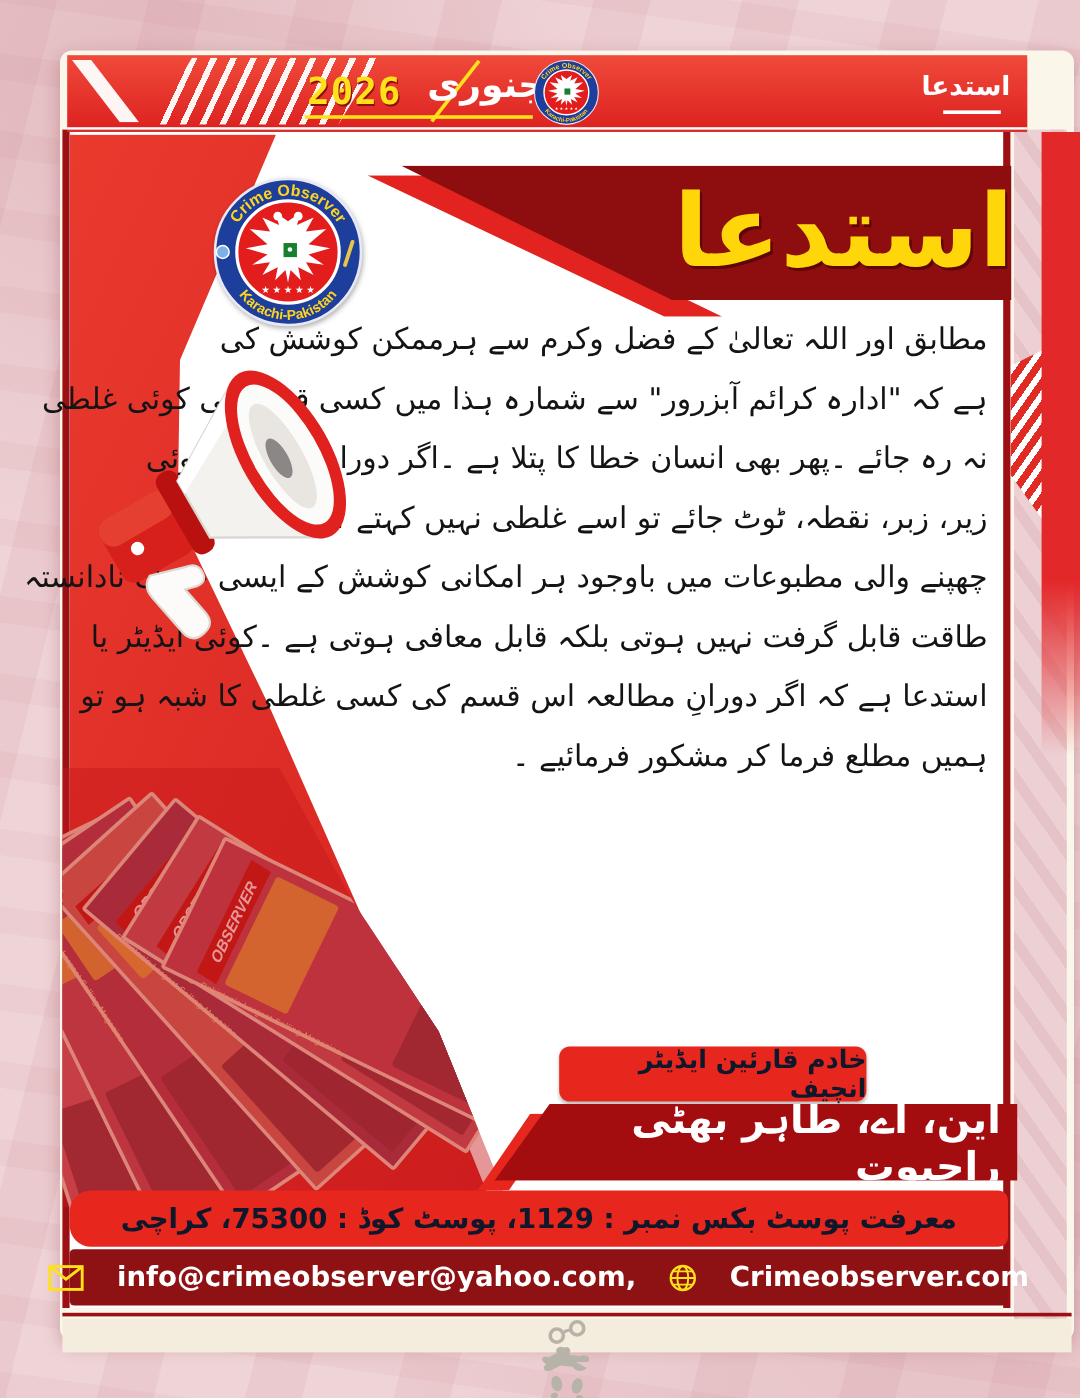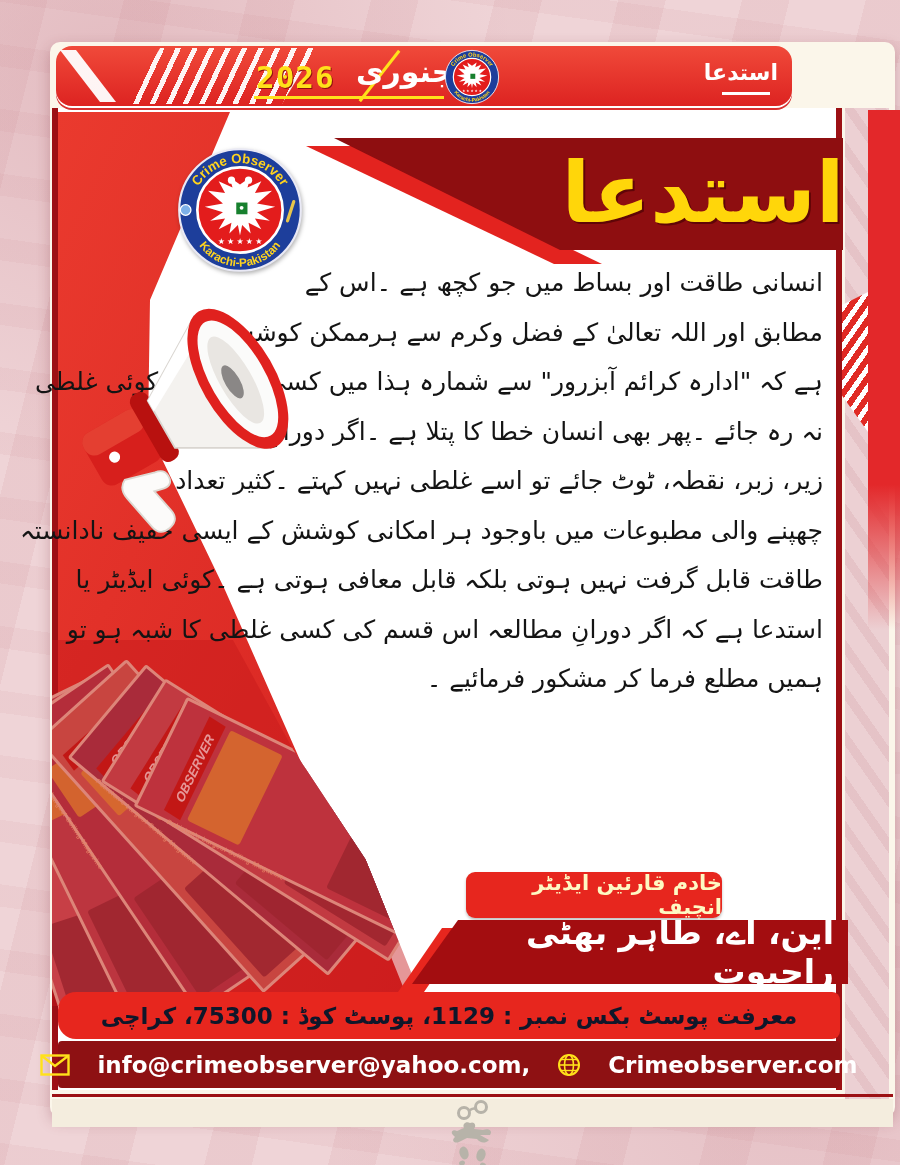--- a/index.html
+++ b/index.html
@@ -19,22 +19,22 @@
     background:#ecd0d3;
     background-image:repeating-linear-gradient(55deg, rgba(180,100,110,.12) 0 9px, rgba(180,100,110,0) 9px 26px); }
   .chevron { position:absolute; left:840px; top:292px; width:56px; height:140px;
     background:repeating-linear-gradient(125deg,#e02a24 0 6px,#fff 6px 11px);
     clip-path:polygon(0 10%, 50% 0, 100% 10%, 100% 72%, 50% 100%, 0 72%);
     border:2px solid #fff; }
   .right-red-stripe { position:absolute; left:868px; top:110px; width:32px; height:520px;
     background:linear-gradient(#e3282a 0 72%, rgba(227,40,42,0)); }
 
   
-  .hdr { position:absolute; left:56px; top:46px; width:736px; height:60px;
-    background:linear-gradient(#f04a3a,#dd2321); border-radius:16px;
+  .hdr { position:absolute; left:56px; top:46px; width:800px; height:60px;
+    background:linear-gradient(#f04a3a,#dd2321); border-radius:0;
     box-shadow:0 2px 0 #fff, 0 4px 0 #d83030; }
   .hdr-wedge { position:absolute; left:4px; top:4px; width:56px; height:52px;
     background:linear-gradient(#fff,#fff); clip-path:polygon(0 0, 16px 0, 56px 100%, 40px 100%); opacity:.95; }
   .hdr-stripes { position:absolute; left:70px; top:2px; width:190px; height:56px;
     background:repeating-linear-gradient(115deg, rgba(255,255,255,.95) 0 5px, rgba(255,255,255,0) 5px 15px);
     clip-path:polygon(18% 0,100% 0,82% 100%,0 100%); }
   .hdr-ydiag { position:absolute; left:322px; top:-2px; width:3px; height:64px;
     background:#ffe11a; transform:rotate(38deg); }
   .hdr-year { position:absolute; left:200px; top:13px; color:#ffe11a;
     font:bold 31px "DejaVu Sans Mono", monospace; letter-spacing:1px; text-shadow:1px 1px 0 #8e0e10; }
@@ -82,21 +82,21 @@
   .mast { margin:26px 6px 0; background:#c01712; color:#fff; text-align:center;
     font:bold italic 13px "Liberation Sans", sans-serif; padding:2px 0; transform:skewX(-6deg); }
   .ublock { margin:6px 8px 0; height:58px; background:#e8b33c; border-radius:3px; opacity:.85; }
   .photo { position:absolute; left:8px; bottom:8px; right:8px; height:120px; background:#7e3140; border-radius:3px; opacity:.9; }
   .spine { position:absolute; left:2px; top:34px; transform:rotate(90deg); transform-origin:0 0;
     font:7px "Liberation Sans", sans-serif; color:#ffd9a0; white-space:nowrap; letter-spacing:.5px; }
   .fan-tint { position:absolute; inset:0; background:rgba(197,24,26,.45); }
 
   
   .ed-tag { position:absolute; left:466px; top:872px; width:256px; height:46px;
-    background:#e7261e; border-radius:9px; color:#fef9c3; direction:rtl;
+    background:#e7261e; border-radius:9px; color:#0f172a; direction:rtl;
     font:bold 21px "DejaVu Sans", sans-serif; display:flex; align-items:center; justify-content:center;
     box-shadow:0 2px 3px rgba(0,0,0,.25); }
   .ed-accent { position:absolute; left:398px; top:928px; width:100px; height:64px;
     background:#e7261e; clip-path:polygon(44px 0, 70px 0, 26px 100%, 0 100%); }
   .ed-banner { position:absolute; left:408px; top:920px; width:440px; height:64px;
     background:#a30d10; clip-path:polygon(50px 0, 100% 0, 100% 100%, 4px 100%);
     color:#fff; direction:rtl; font:bold 33px "DejaVu Sans", sans-serif;
     display:flex; align-items:center; justify-content:center; padding-right:14px; }
 
   
@@ -196,21 +196,20 @@
     <circle cx="68" cy="32" r="3.4" fill="#fff"></circle>
     <rect x="53" y="53" width="14" height="11" fill="#fff"></rect>
     <rect x="56.5" y="53" width="10.5" height="11" fill="#17802e"></rect>
     <circle cx="61.5" cy="58" r="1.8" fill="#fff"></circle>
     <text x="60" y="92" text-anchor="middle" font-size="7.5" fill="#fff">★ ★ ★ ★ ★</text>
     <circle cx="9" cy="60" r="5" fill="#7db0e8" stroke="#fff" stroke-width="1.2"></circle>
     <rect x="106" y="50" width="3" height="22" rx="1.5" fill="#e8c54a" transform="rotate(18 107 61)"></rect>
   </svg>
 
   <div class="article">
-    <div class="a-line">انسانی طاقت اور بساط میں جو کچھ ہے ۔اس کے</div>
     <div class="a-line">مطابق اور اللہ تعالیٰ کے فضل وکرم سے ہرممکن کوشش کی</div>
     <div class="a-line">ہے کہ "ادارہ کرائم آبزرور" سے شمارہ ہذا میں کسی قسم کی کوئی غلطی</div>
     <div class="a-line">نہ رہ جائے ۔پھر بھی انسان خطا کا پتلا ہے ۔اگر دورانِ طباعت کوئی</div>
     <div class="a-line">زیر، زبر، نقطہ، ٹوٹ جائے تو اسے غلطی نہیں کہتے ۔کثیر تعداد میں</div>
     <div class="a-line">چھپنے والی مطبوعات میں باوجود ہر امکانی کوشش کے ایسی خفیف نادانستہ</div>
     <div class="a-line">طاقت قابل گرفت نہیں ہوتی بلکہ قابل معافی ہوتی ہے ۔کوئی ایڈیٹر یا</div>
     <div class="a-line">استدعا ہے کہ اگر دورانِ مطالعہ اس قسم کی کسی غلطی کا شبہ ہو تو</div>
     <div class="a-line">ہمیں مطلع فرما کر مشکور فرمائیے ۔</div>
   </div>
 

